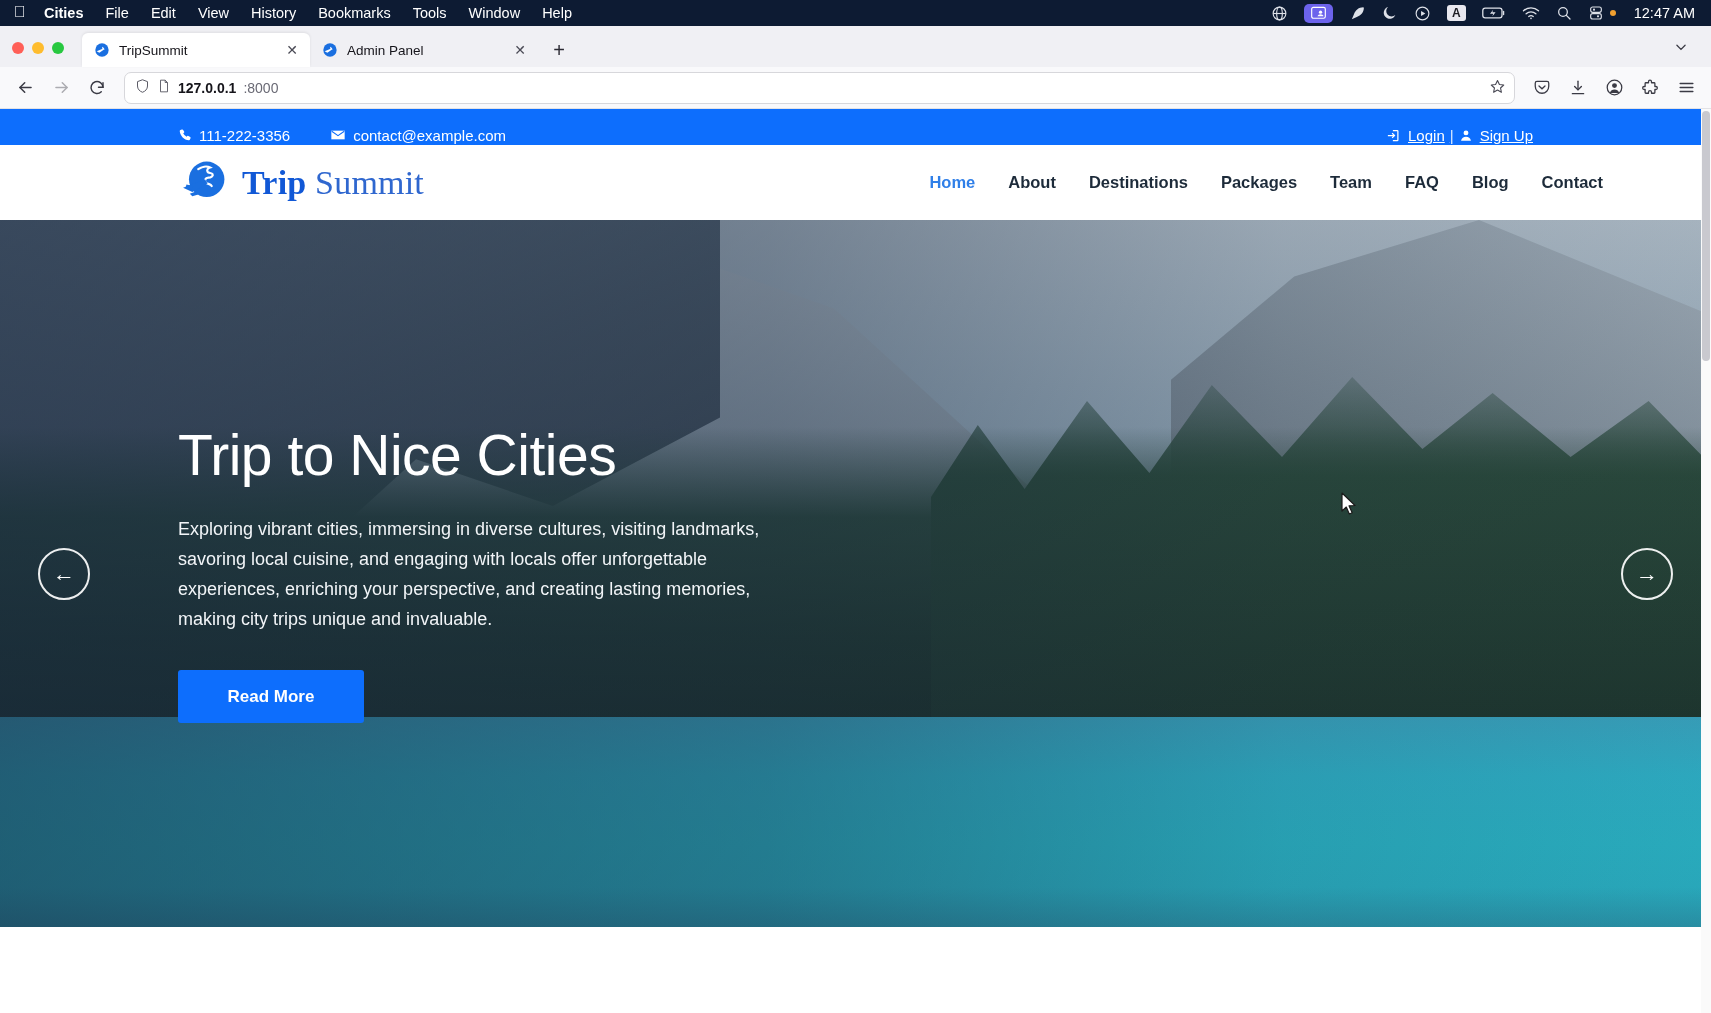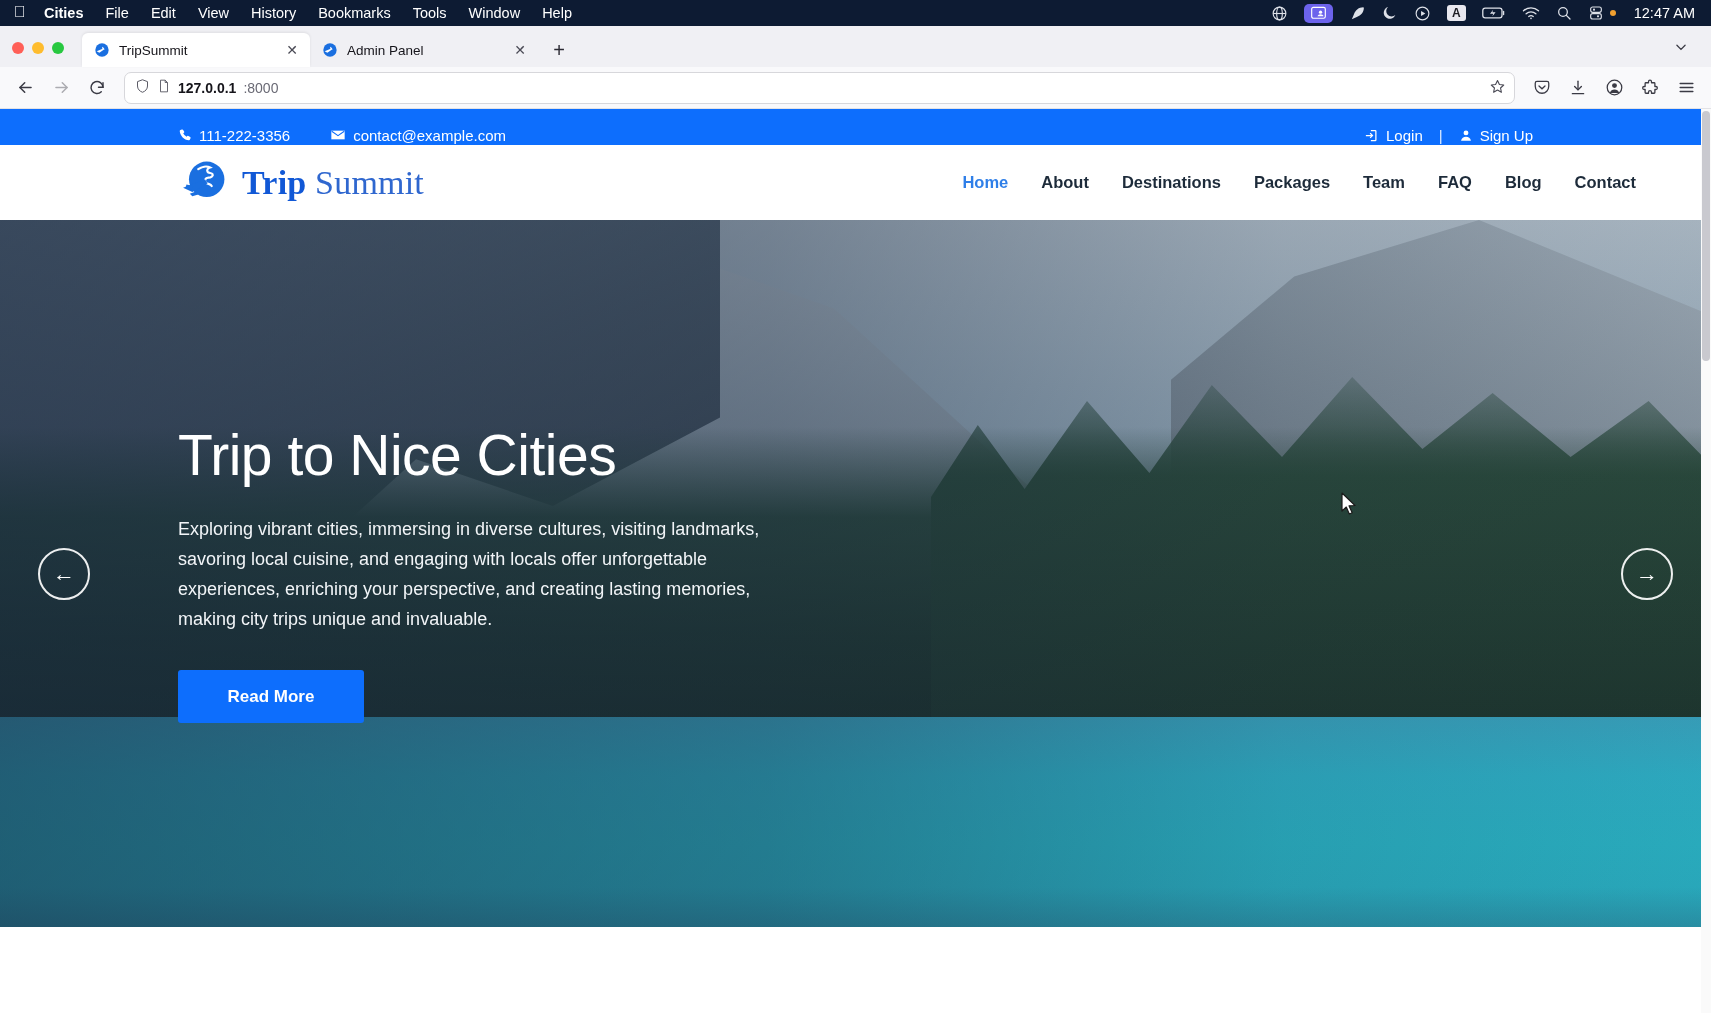--- a/index.html
+++ b/index.html
@@ -117,28 +117,28 @@
     position: absolute; top: 2px; right: 1px; width: 8px; height: 250px;
     background: #c9c9cf; border-radius: 4px;
   }
 
   .topbar {
     height: 36px; background: #0d6efd; color: #fff;
     display: flex; align-items: center; font-size: 15px;
     padding: 16px 178px 0 178px;
   }
   .topbar .left { display: flex; align-items: center; gap: 40px; }
-  .topbar .right { margin-left: auto; display: flex; align-items: center; gap: 16px; font-weight: 500;}
+  .topbar .right { margin-left: auto; display: flex; align-items: center; gap: 5px; font-weight: 500; text-decoration: underline;}
   .topbar .ci { display: inline-flex; align-items: center; gap: 7px; }
   .topbar .sep { opacity: .85; }
 
   .header {
     height: 75px; background: #ffffff;
     display: flex; align-items: center;
-    padding: 0 75px 0 178px;
+    padding: 0 108px 0 178px;
     text-align: right;
   }
   .brand { display: flex; align-items: center; gap: 10px; }
   .brand .btext { font-family: "Liberation Serif", serif; font-size: 34px; color: #1158d6; letter-spacing: .2px;}
   .brand .btext .b1 { font-weight: bold; }
   .brand .btext .b2 { font-weight: normal; color:#2f67cf; }
   .mainnav { margin-left: auto; display: flex; align-items: center; gap: 33px; }
   .mainnav a {
     font-size: 16.5px; color: #1d2b3a; text-decoration: none; font-weight: 700;
   }

